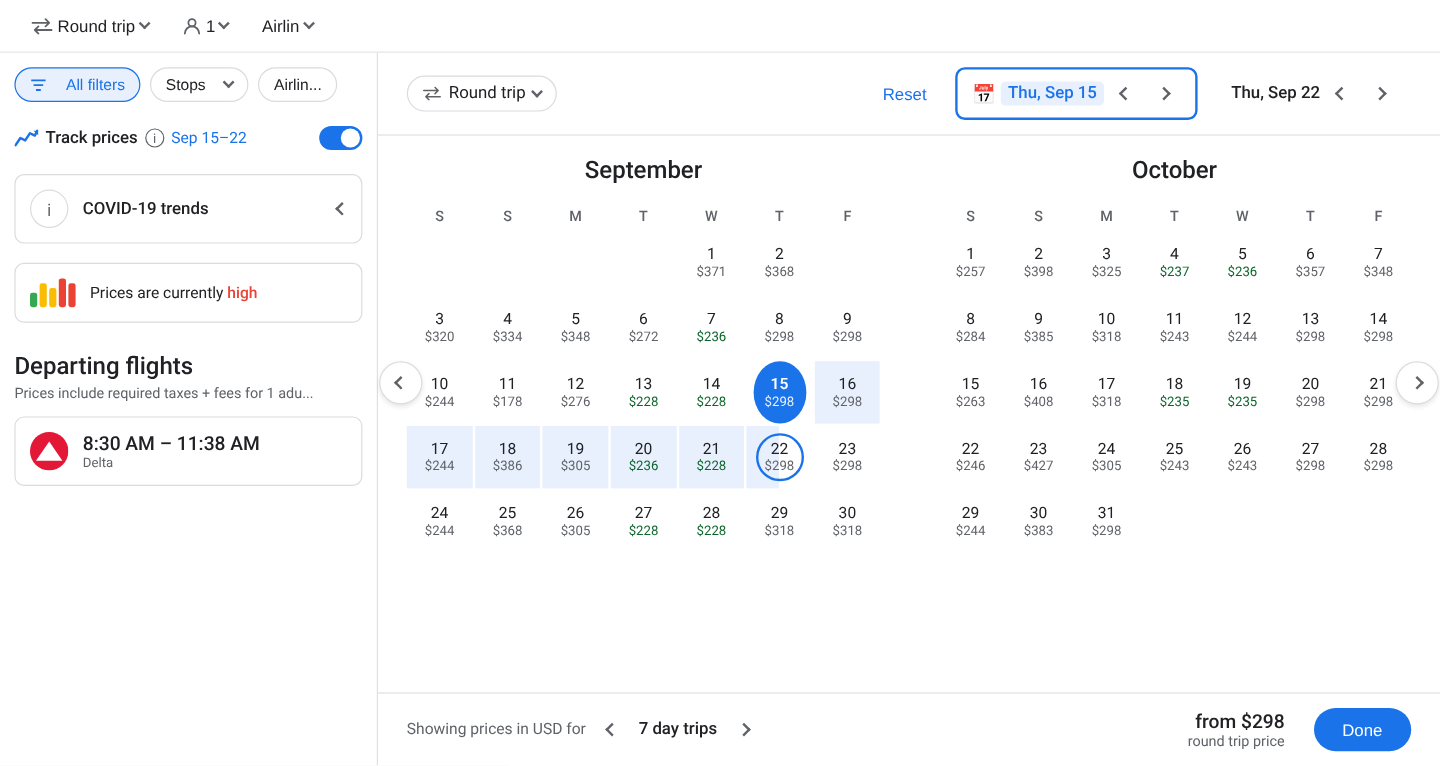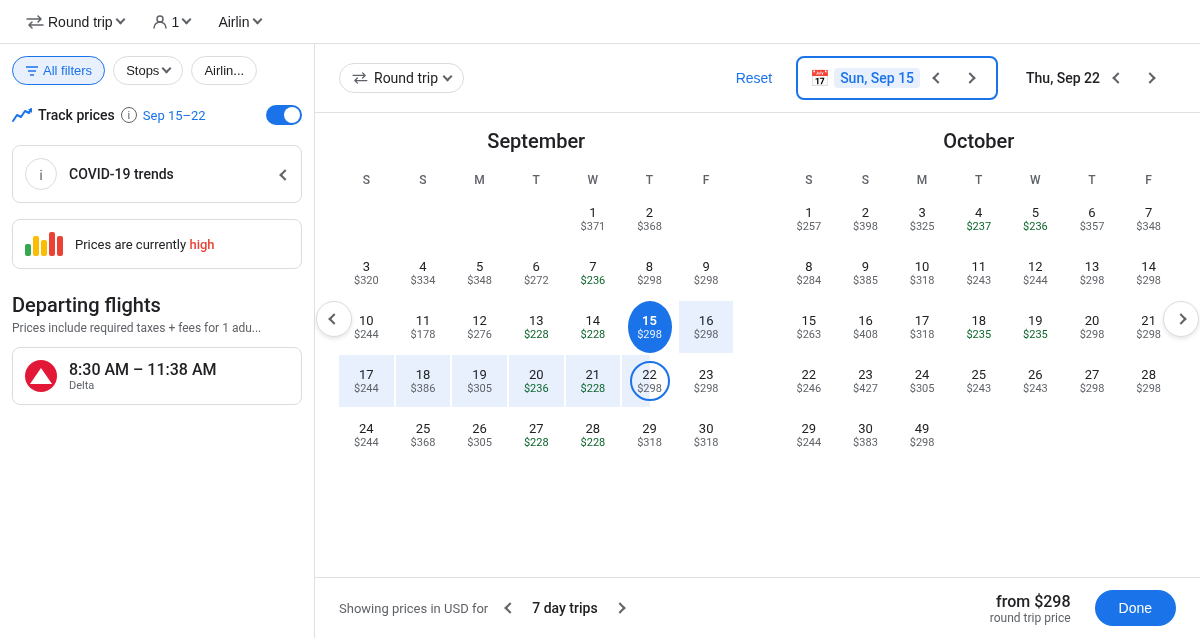--- a/index.html
+++ b/index.html
@@ -68,21 +68,21 @@
     }
     .filter-row {
       display: flex;
       gap: 8px;
       margin-bottom: 16px;
       flex-wrap: wrap;
     }
     .filter-chip {
       display: flex;
       align-items: center;
-      gap: 4px;
+      gap: 16px;
       padding: 6px 12px;
       border: 1px solid #dadce0;
       border-radius: 20px;
       background: #fff;
       cursor: pointer;
       font-size: 13px;
       color: #202124;
     }
     .filter-chip.active {
       background: #e8f0fe;
@@ -548,21 +548,21 @@
           <path d="M1 4h14M12 1l3 3-3 3M17 10H3M6 7l-3 3 3 3" stroke="#5f6368" stroke-width="1.5" stroke-linecap="round" stroke-linejoin="round"></path>
         </svg>
         <span>Round trip</span>
         <span class="chev-down"></span>
       </div>
 
       <button class="reset-btn">Reset</button>
 
       <div class="date-selector">
         <span style="font-size:16px;">📅</span>
-        <span class="date-text">Sun, Sep 15</span>
+        <span class="date-text">Thu, Sep 15</span>
         <button class="date-nav-btn">
           <span class="chev-left"></span>
         </button>
         <button class="date-nav-btn">
           <span class="chev-right"></span>
         </button>
       </div>
 
       <div class="return-date-selector">
         <span class="return-date-text">Thu, Sep 22</span>
@@ -841,21 +841,21 @@
             </div>
             <div class="cal-cell">
               <div class="day-num">29</div>
               <div class="day-price">$244</div>
             </div>
             <div class="cal-cell">
               <div class="day-num">30</div>
               <div class="day-price">$383</div>
             </div>
             <div class="cal-cell">
-              <div class="day-num">49</div>
+              <div class="day-num">31</div>
               <div class="day-price">$298</div>
             </div>
             <div class="cal-cell empty"></div>
             <div class="cal-cell empty"></div>
             <div class="cal-cell empty"></div>
             <div class="cal-cell empty"></div>
           </div>
       </div>
     </div>
 

